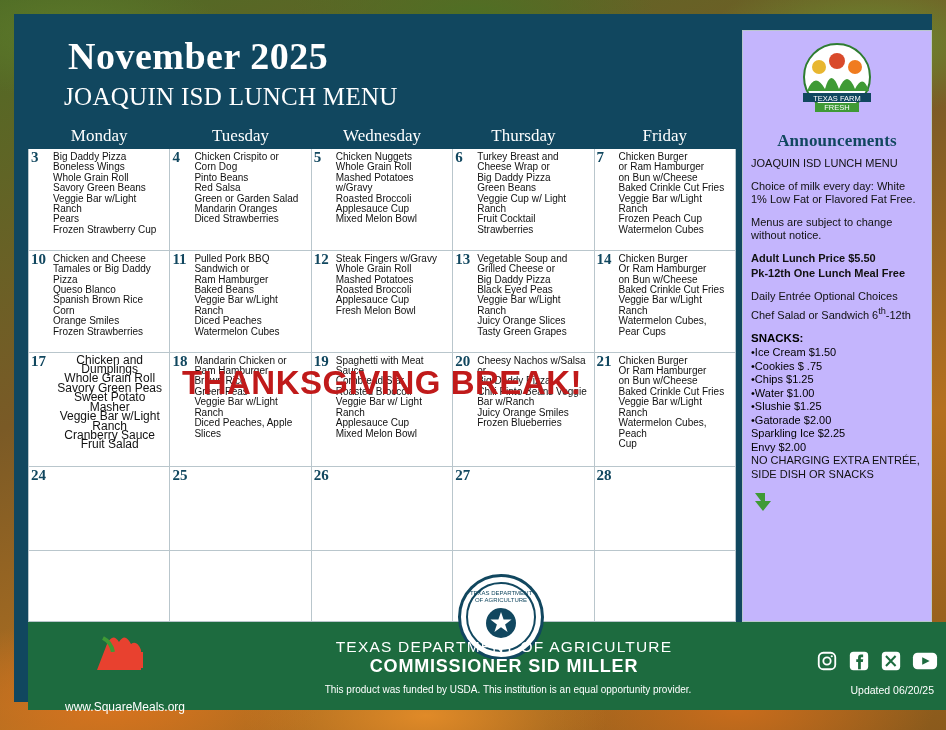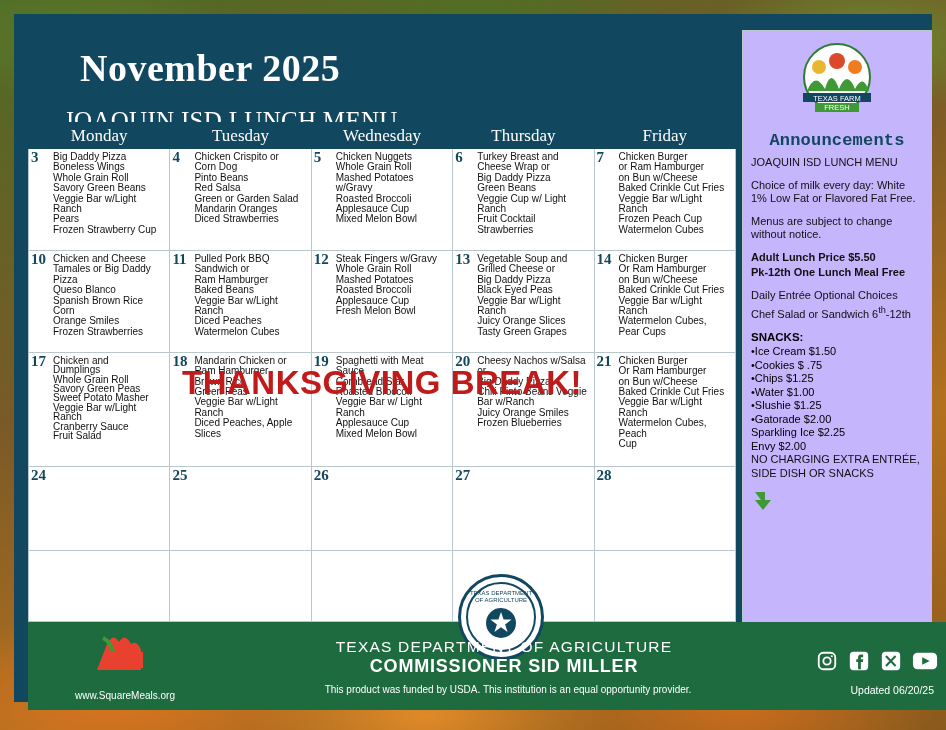--- a/index.html
+++ b/index.html
@@ -28,21 +28,21 @@
     background:#11475f;
   }
   
   .header {
     position:absolute; left:14px; top:16px; width:708px; height:90px;
     color:#ffffff;
   }
   .month-title {
     font-family:"Liberation Serif", serif;
     font-weight:bold; font-size:38px; color:#ffffff;
-    letter-spacing:.5px; line-height:44px; margin:16px; padding-left:36px;
+    letter-spacing:.5px; line-height:44px; margin:4px; padding-left:36px;
   }
   .menu-sub {
     font-family:"Liberation Serif", serif;
     font-size:25px; color:#ffffff; letter-spacing:.3px;
     padding-left:36px; line-height:30px;
   }
   
   .cal {
     position:absolute; left:14px; top:108px; width:708px; height:500px;
     border-collapse:collapse; background:#ffffff;
@@ -64,21 +64,21 @@
   .daynum {
     font-family:"Liberation Serif", serif;
     font-weight:bold; font-size:15px; color:#11475f;
     float:left; margin-right:4px; line-height:13px;
   }
   .items {
     font-size:10px; line-height:10.4px; color:#111; padding-left:22px;
     padding-top:1px;
   }
   .items div { white-space:normal; }
-  .items.sm { font-size:10px; line-height:9.4px; }
+  .items.sm { font-size:12px; line-height:9.4px;text-align:center; }
   .thanks {
     position:absolute; left:14px; top:350px; width:708px;
     text-align:center;
     font-family:Liberation Sans, sans-serif;
     font-weight:bold; font-size:33px; color:#c01a1a;
     letter-spacing:.5px;
     pointer-events:none;
   }
   
   .panel {
@@ -88,21 +88,21 @@
     overflow:hidden;
   }
   .logo {
     width:100%; text-align:center; margin-top:2px;
   }
   .logo-badge {
     display:inline-block; width:104px; height:88px; position:relative;
   }
   .ann-title {
     text-align:center; color:#11475f;
-    font-family:Liberation Mono, monospace;
+    font-family:Liberation Serif, serif;
     font-weight:bold; font-size:17px; margin-top:2px; margin-bottom:6px;
     letter-spacing:.2px;
   }
   .panel p { margin:0 0 9px 0; font-size:11px; line-height:13.5px; color:#111; }
   .panel p.bold { font-weight:bold; }
   .panel .tight { margin-bottom:2px; }
   .snack-h { font-weight:bold; font-size:11.5px; margin:10px 0 2px 0; }
   .snack { font-size:11px; line-height:13.5px; }
   .arrow {
     margin-top:10px; font-size:22px; color:#3f9a35; line-height:22px;
@@ -131,21 +131,21 @@
   .tda .l1 { font-size:15.5px; letter-spacing:1.2px; }
   .tda .l2 { font-size:18px; font-weight:bold; letter-spacing:.8px; }
   .usda {
     position:absolute; left:180px; top:62px; width:600px; text-align:center;
     font-size:10px;
   }
   .sqm {
     position:absolute; left:22px; top:8px; width:150px; text-align:center;
   }
   .sqm-logo { width:60px; height:46px; margin:0 auto; position:relative; }
-  .sqm-url { font-size:10px; margin-top:14px; }
+  .sqm-url { font-size:12px; margin-top:24px; }
   .social {
     position:absolute; right:12px; top:28px; display:flex; gap:10px; align-items:center;
   }
   .soc {
     width:22px;height:22px; display:inline-block; color:#fff;
   }
   .updated {
     position:absolute; right:12px; top:62px; font-size:10.5px;
   }
   .thanks-row td { height:74px; }

